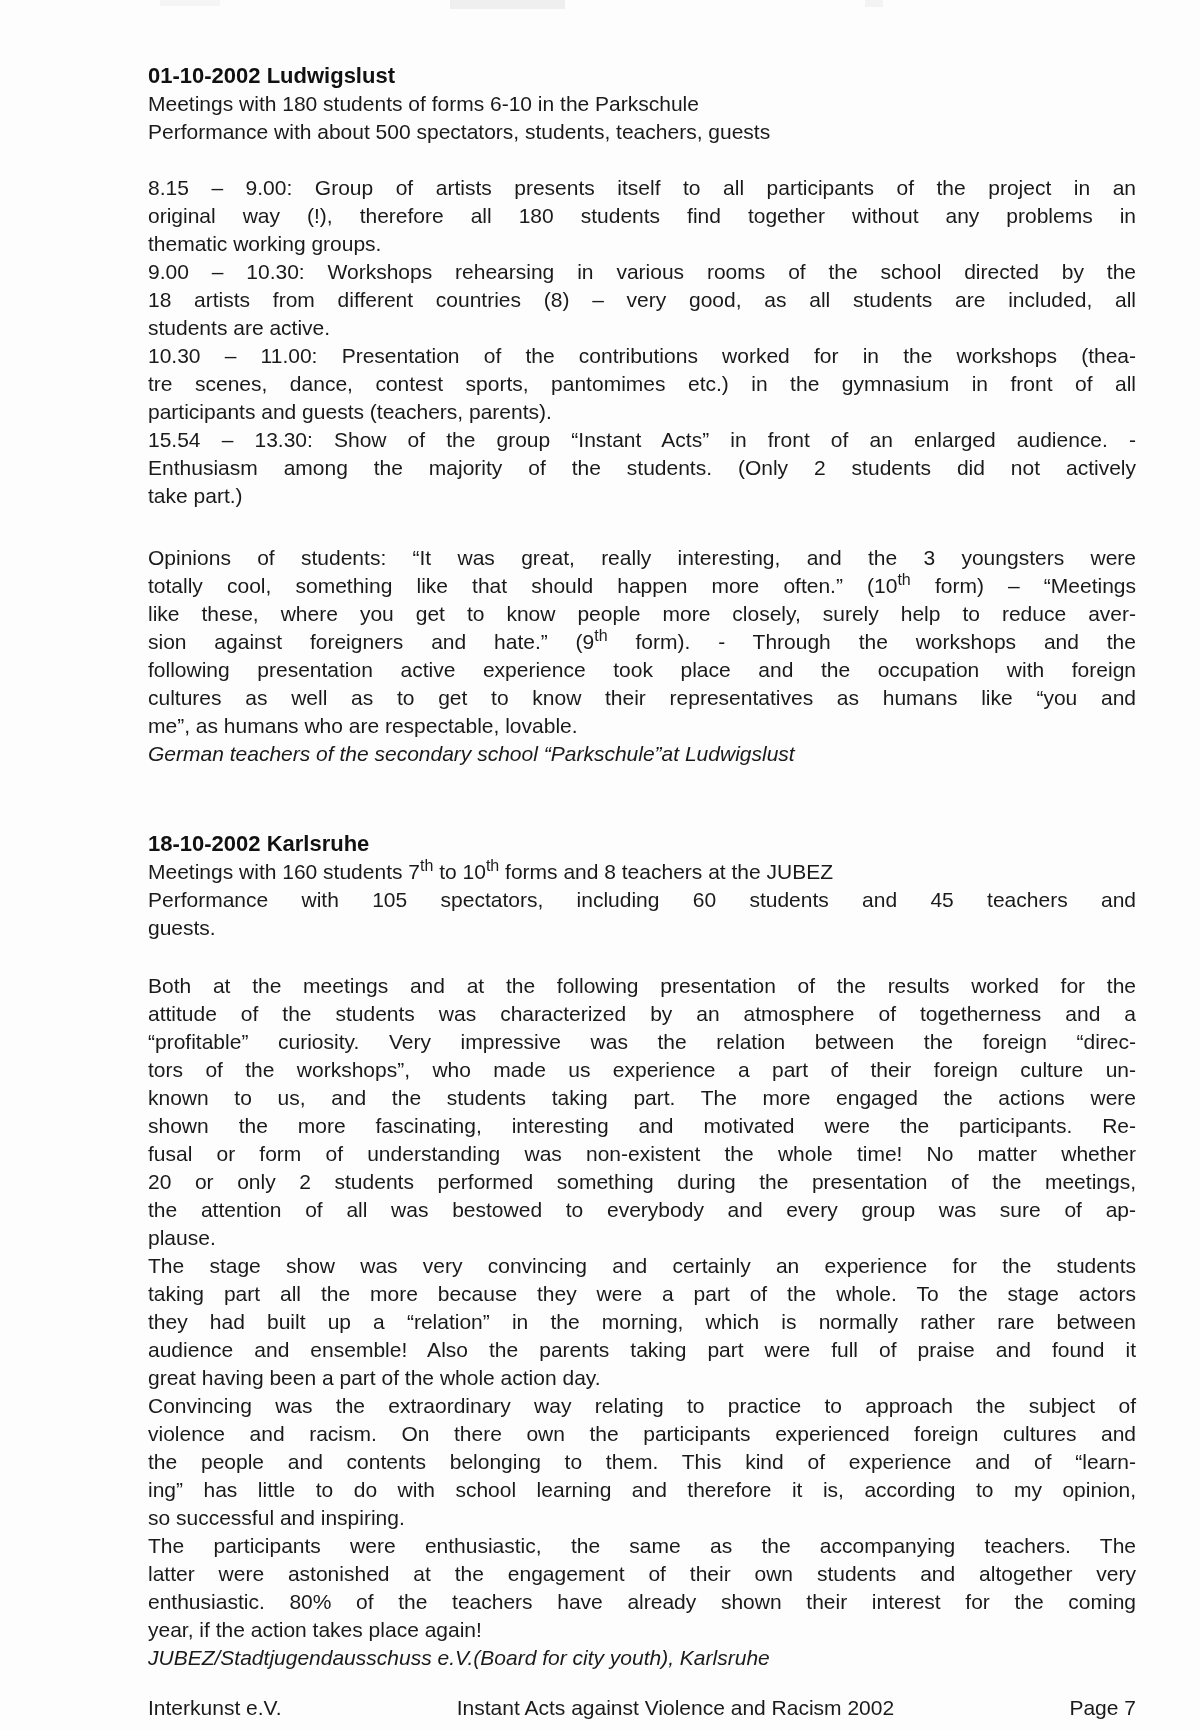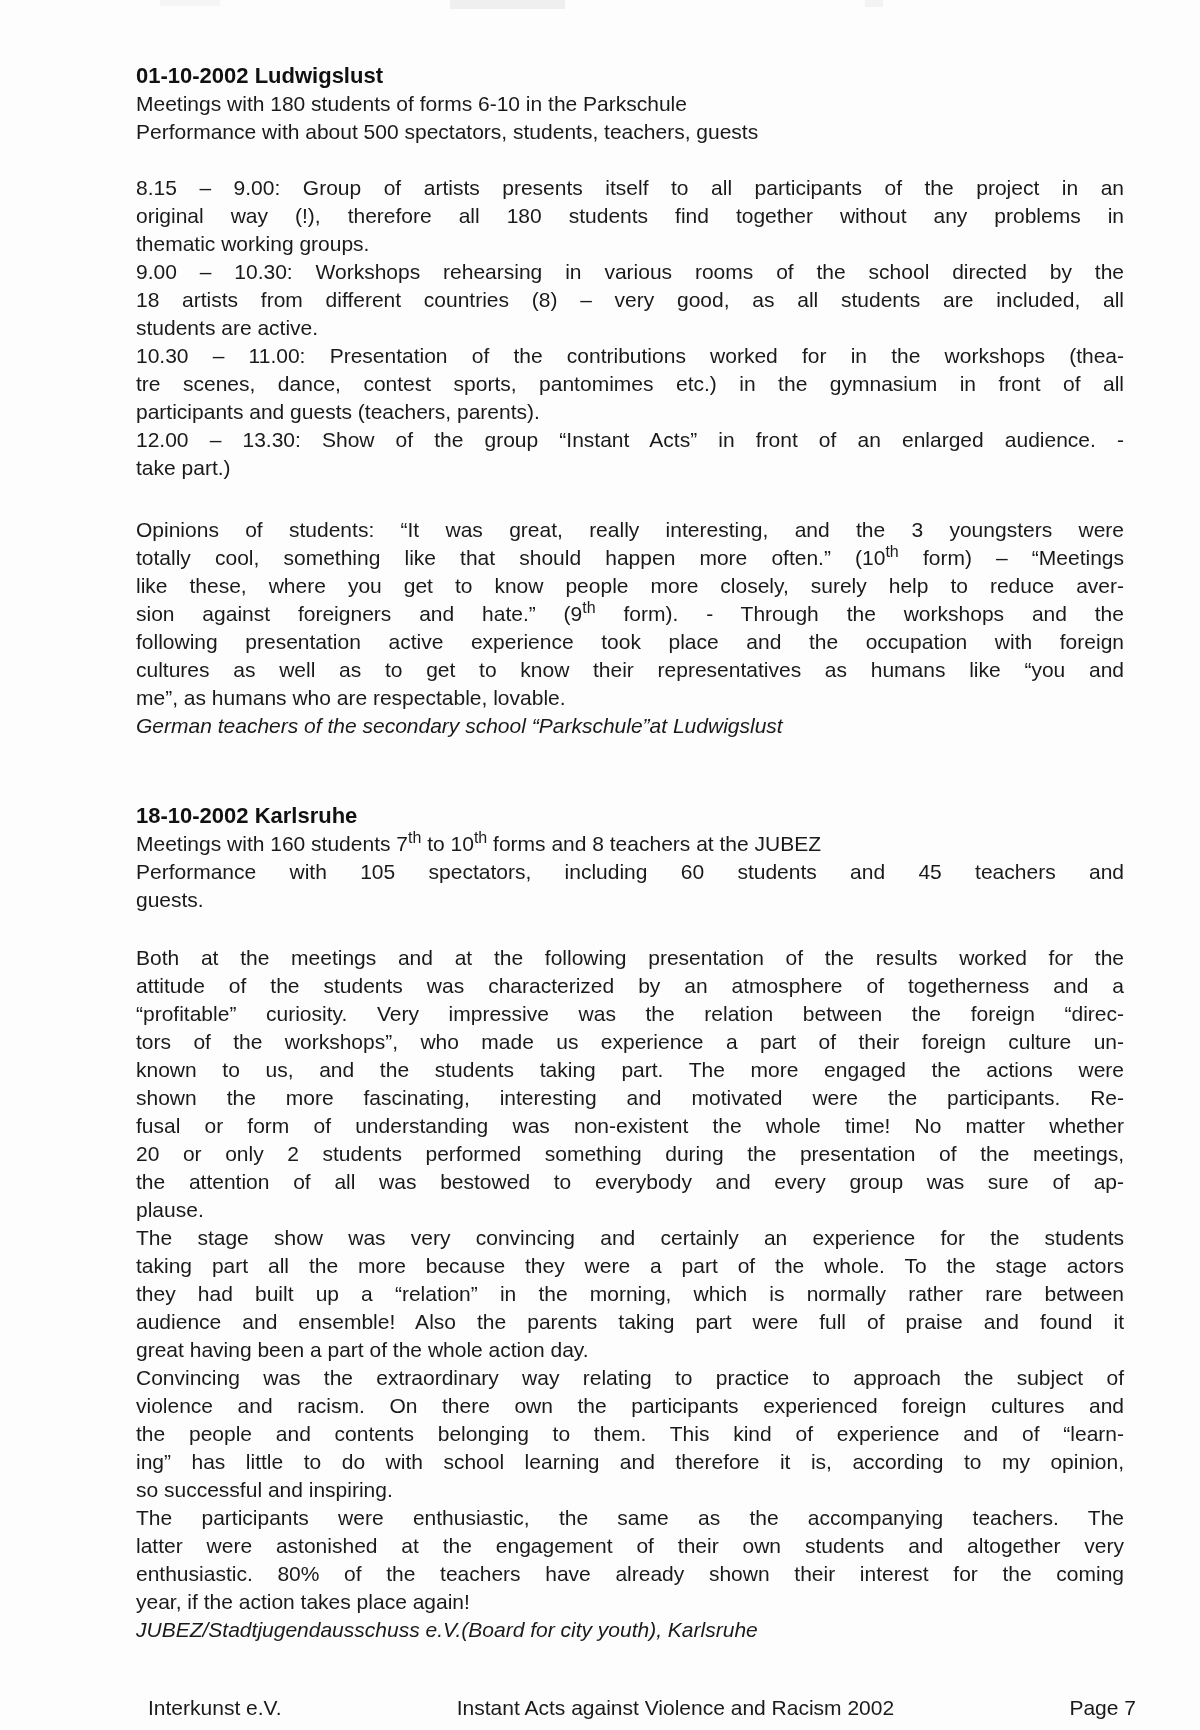--- a/index.html
+++ b/index.html
@@ -7,21 +7,21 @@
     position: relative;
     width: 1200px;
     height: 1730px;
     background: #fdfdfd;
     overflow: hidden;
     font-family: "Liberation Sans", sans-serif;
     color: #1a1a1a;
   }
   .content {
     position: absolute;
-    left: 136px;
+    left: 148px;
     top: 62px;
     width: 988px;
   }
   .heading {
     font-size: 22px;
     line-height: 28px;
     font-weight: bold;
     color: #111;
   }
   .tline, .plainline {
@@ -90,21 +90,22 @@
           <div class="tline just">9.00 – 10.30: Workshops rehearsing in various rooms of the school directed by the</div>
           <div class="tline just">18 artists from different countries (8) – very good, as all students are included, all</div>
           <div class="tline">students are active.</div>
         </div>
       <div class="para">
           <div class="tline just">10.30 – 11.00: Presentation of the contributions worked for in the workshops (thea-</div>
           <div class="tline just">tre scenes, dance, contest sports, pantomimes etc.) in the gymnasium in front of all</div>
           <div class="tline">participants and guests (teachers, parents).</div>
         </div>
       <div class="para">
-          <div class="tline just">12.00 – 13.30: Show of the group “Instant Acts” in front of an enlarged audience. -</div>
+          <div class="tline just">15.54 – 13.30: Show of the group “Instant Acts” in front of an enlarged audience. -</div>
+          <div class="tline just">Enthusiasm among the majority of the students. (Only 2 students did not actively</div>
           <div class="tline">take part.)</div>
         </div>
     </div>
 
     <div class="gap-opinions">
       <div class="para">
           <div class="tline just">Opinions of students: “It was great, really interesting, and the 3 youngsters were</div>
           <div class="tline just">totally cool, something like that should happen more often.” (10<sup>th</sup> form) – “Meetings</div>
           <div class="tline just">like these, where you get to know people more closely, surely help to reduce aver-</div>
           <div class="tline just">sion against foreigners and hate.” (9<sup>th</sup> form). - Through the workshops and the</div>

